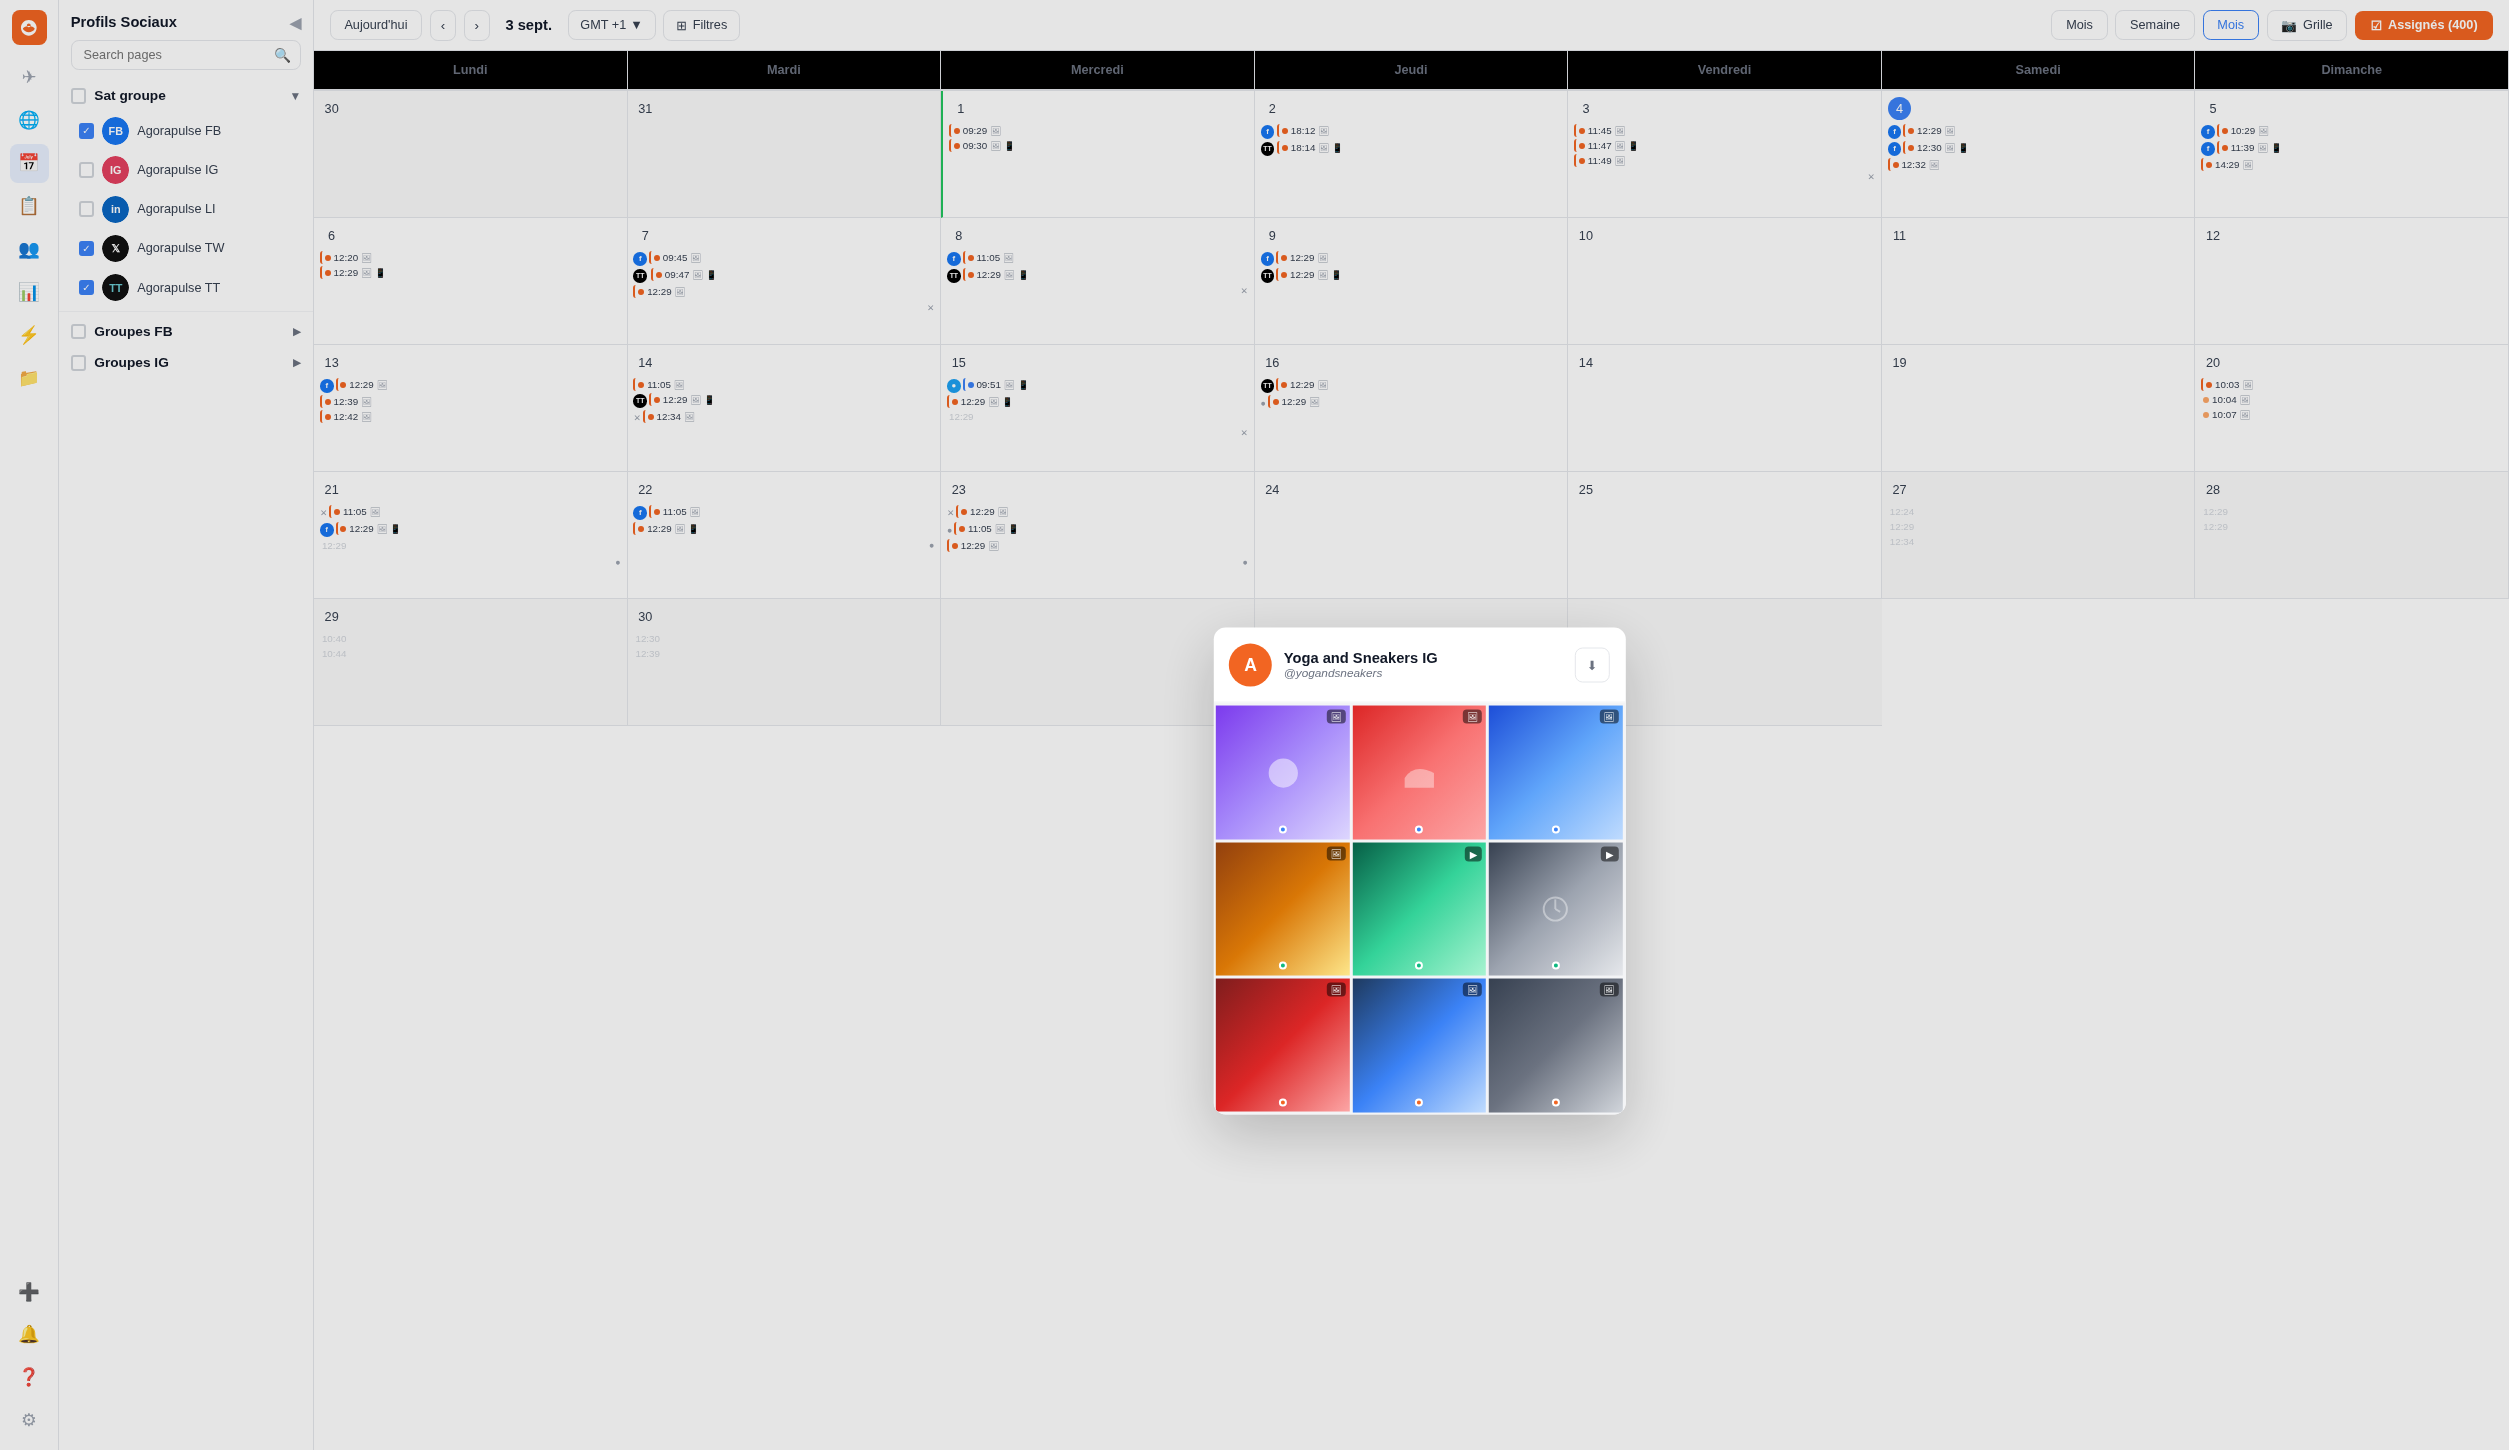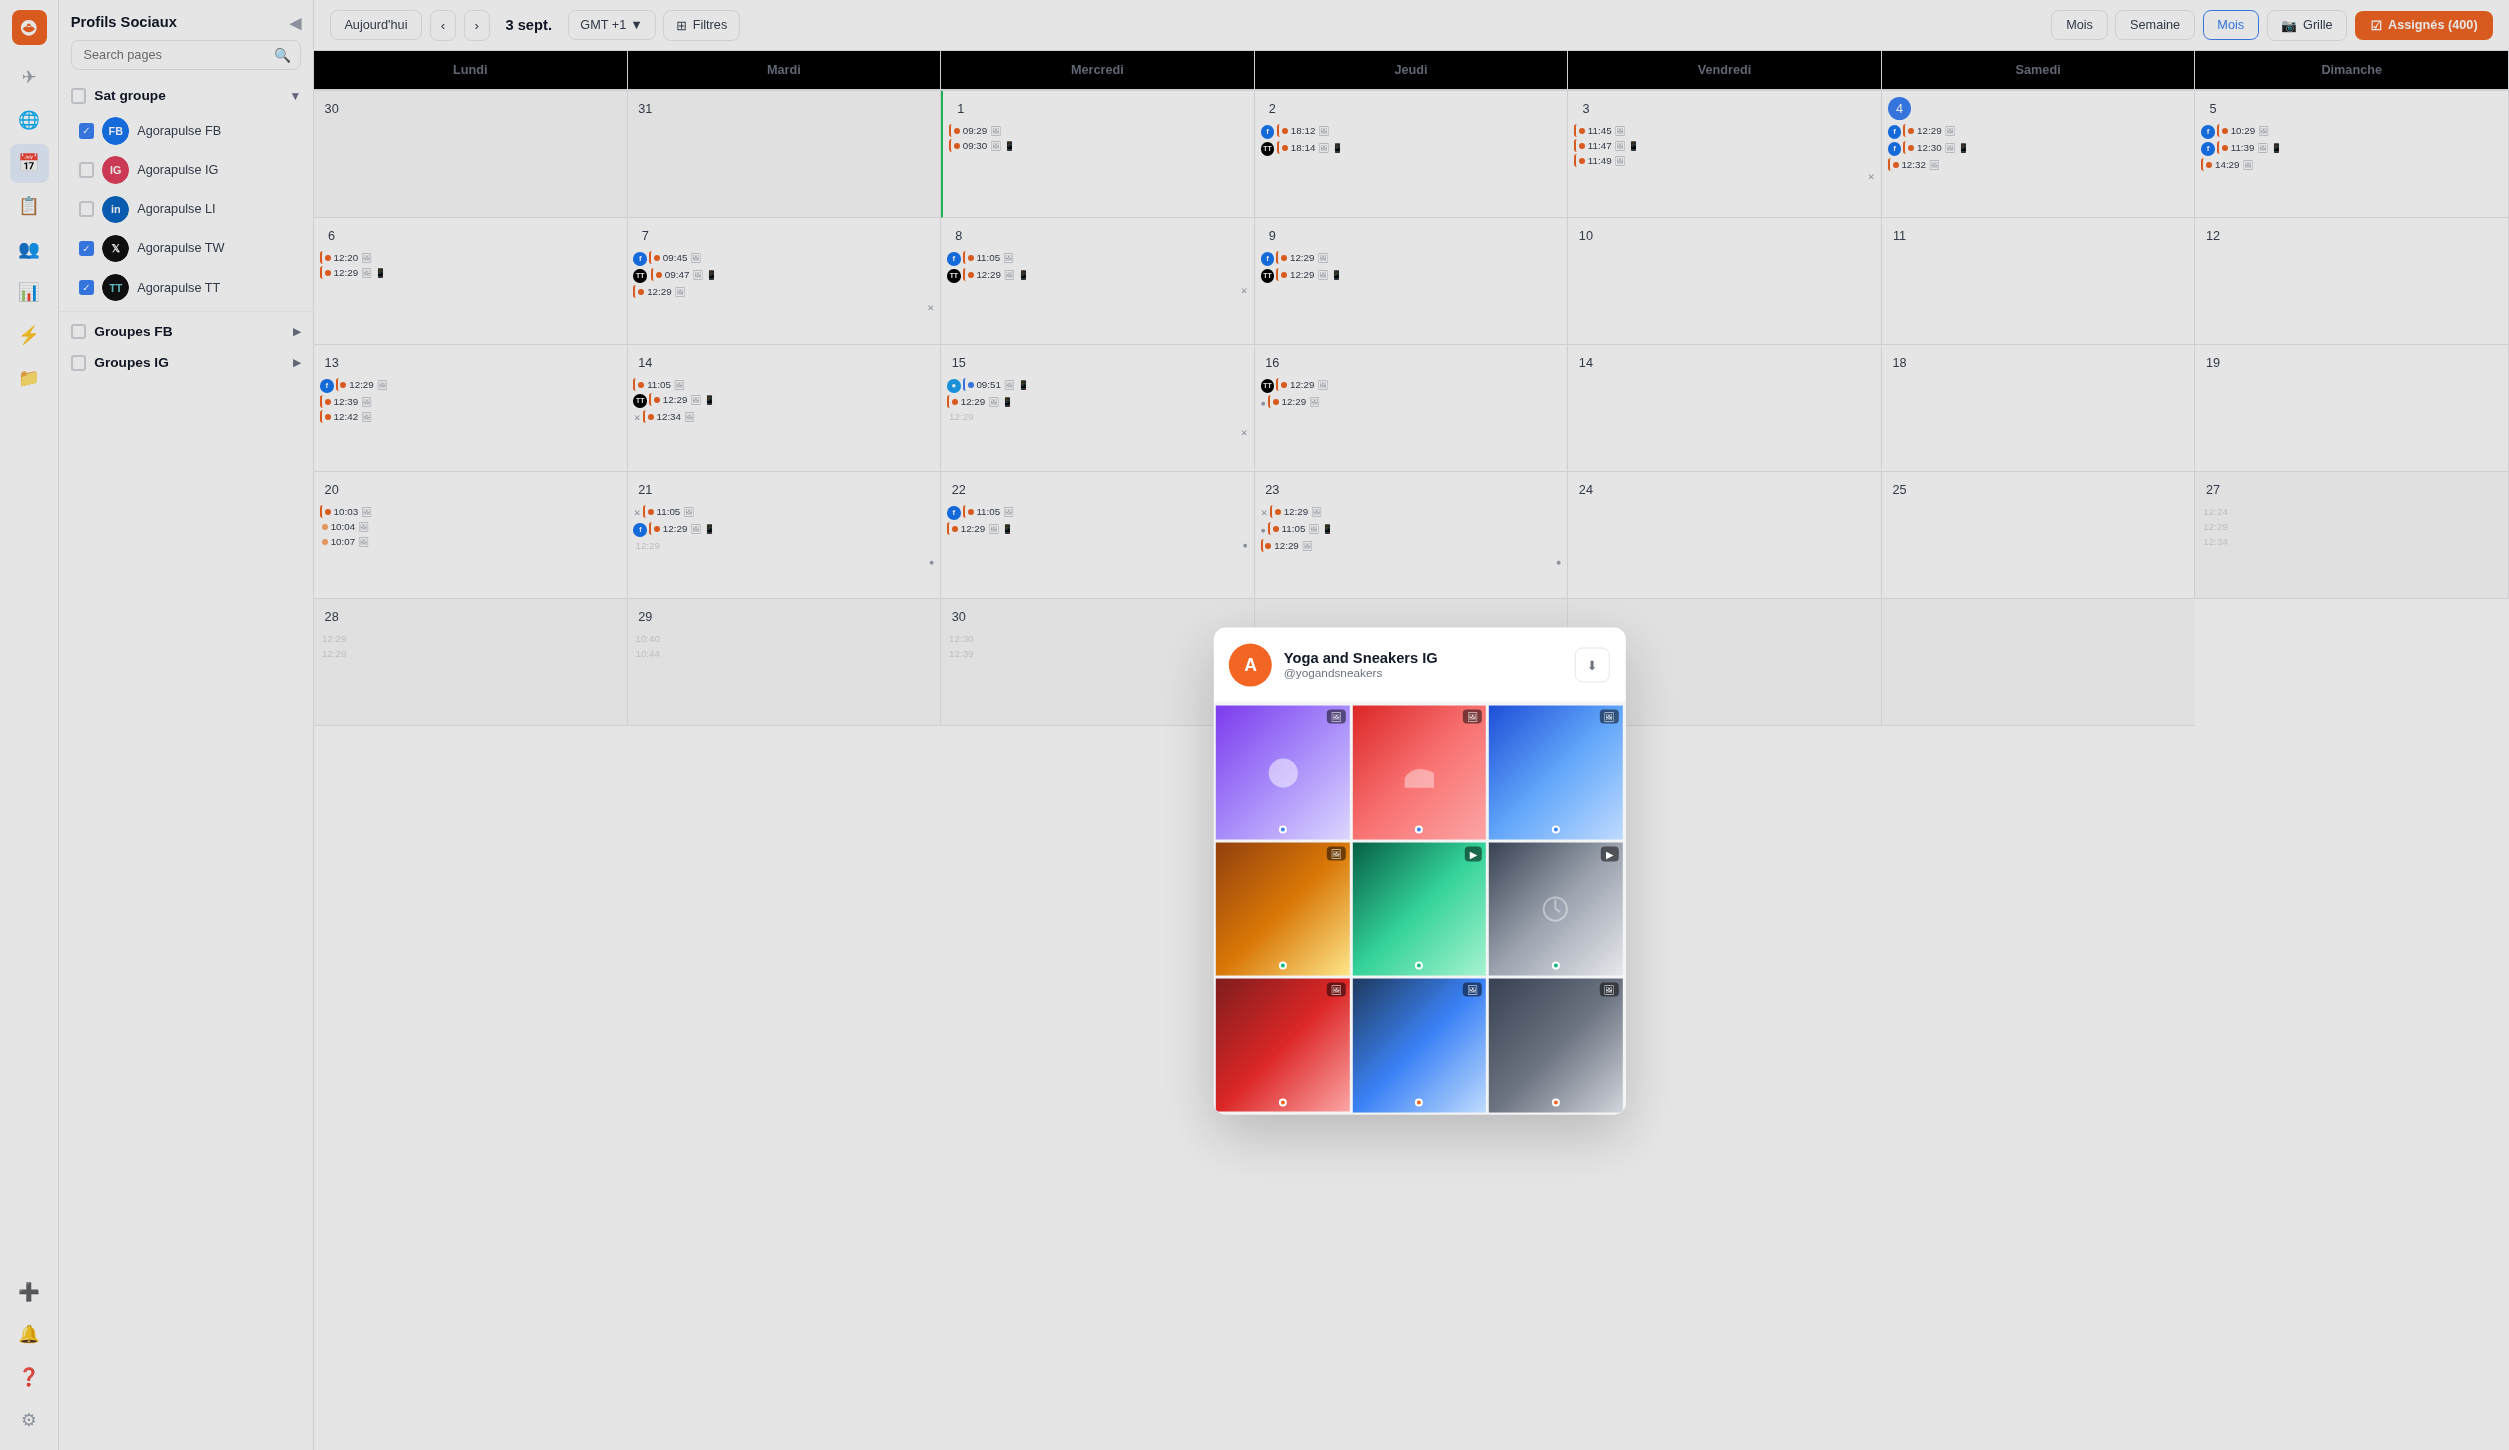--- a/index.html
+++ b/index.html
@@ -151,21 +151,21 @@
       width: 412px; overflow: hidden; position: absolute; left: 50%; top: 50%; transform: translate(-10%, -20%);
     }
     .popup-header {
       padding: 15.7px; display: flex; align-items: center; gap: 11.8px; border-bottom: 1px solid #f3f4f6;
     }
     .popup-avatar {
       width: 43px; height: 43px; border-radius: 50%; background: #f26522;
       display: flex; align-items: center; justify-content: center; color: white; font-size: 17.6px; font-weight: 700;
     }
     .popup-title { font-weight: 700; font-size: 14.7px; color: #111827; }
-    .popup-subtitle { font-size: 11.8px; color: #6b7280; }
+    .popup-subtitle { font-size: 11.8px; color: #6b7280; font-style: italic; }
     .popup-download { margin-left: auto; width: 35px; height: 35px; border: 1px solid #e5e7eb; border-radius: 7.8px; display: flex; align-items: center; justify-content: center; cursor: pointer; color: #6b7280; }
     .popup-grid {
       display: grid; grid-template-columns: repeat(3, 1fr); gap: 2.9px; padding: 2.9px; background: #f3f4f6;
     }
     .popup-img {
       aspect-ratio: 1; background: #d1d5db; position: relative; overflow: hidden;
       display: flex; align-items: center; justify-content: center;
     }
     .popup-img-1 { background: linear-gradient(135deg, #7c3aed 0%, #a78bfa 50%, #ddd6fe 100%); }
     .popup-img-2 { background: linear-gradient(135deg, #dc2626 0%, #f87171 50%, #fca5a5 100%); }
@@ -613,23 +613,20 @@
               <span class="event-dot orange-dot"></span>
               <span class="event-time">12:29</span>
               <span class="event-icon">🖼</span>
             </div>
         </div>
       </div>
       <div class="cal-cell">
           <div class="day-num">14</div>
         </div>
       <div class="cal-cell">
-          <div class="day-num">18</div>
-        </div>
-      <div class="cal-cell">
           <div class="day-num">19</div>
         </div>
 
       <div class="cal-cell">
         <div class="day-num">20</div>
         <div class="event-line left-border-orange">
             <span class="event-dot orange-dot"></span>
             <span class="event-time">10:03</span>
             <span class="event-icon">🖼</span>
           </div>

